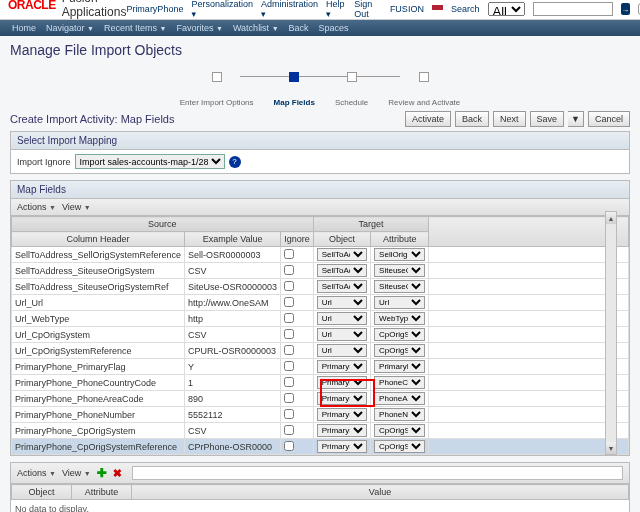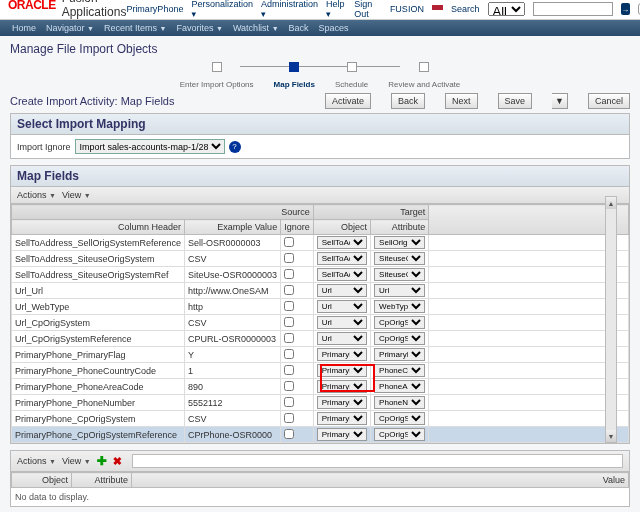--- a/index.html
+++ b/index.html
@@ -12,44 +12,44 @@
 .brand-right a{color:#036;text-decoration:none}
 .flag{width:14px;height:9px;background:linear-gradient(to bottom,#b22234 0%,#b22234 50%,#fff 50%);display:inline-block}
 .search-sel{font-size:13px;height:14px;width:40px}
 .search-inp{font-size:9px;height:14px;width:80px;border:1px solid #999}
 .arrow{width:12px;height:12px;background:#036;color:#fff;display:inline-flex;align-items:center;justify-content:center;font-size:8px;border-radius:2px}
 .chat{width:16px;height:12px;background:#fff;border:1px solid #999;border-radius:3px;position:relative}
 .nav{height:16px;background:linear-gradient(#4a6a8a,#2a4a6a);display:flex;align-items:center;padding:0 8px;gap:2px}
 .nav a{color:#cde;font-size:9px;text-decoration:none;padding:0 4px}
 .dd{color:#cde;font-size:7px}
 .main{padding:6px 10px;background:#f4f6f8;height:476px}
-.page-title{color:#336;font-size:12px;font-weight:normal;margin-bottom:6px}
+.page-title{color:#336;font-size:14px;font-weight:normal;margin-bottom:14px}
 .wizard{display:flex;justify-content:center;gap:20px;margin-bottom:4px;position:relative}
 .wizard::before{content:"";position:absolute;top:4px;left:230px;right:230px;height:1px;background:#999}
-.wstep{display:flex;flex-direction:column;align-items:center;gap:8px;position:relative;z-index:1}
+.wstep{display:flex;flex-direction:column;align-items:center;gap:16px;position:relative;z-index:1}
 .wbox{width:10px;height:10px;background:#fff;border:1px solid #999}
 .wbox.active{background:#039;border-color:#039}
 .wlabel{font-size:8px;color:#666}
 .wlabel.active{color:#036;font-weight:bold}
 .subhdr{display:flex;justify-content:space-between;align-items:center;margin-bottom:4px}
 .subtitle{color:#336;font-size:11px}
-.btns{display:flex;gap:20px}
+.btns{display:flex;gap:4px}
 .btn{font-size:9px;padding:2px 6px;background:linear-gradient(#fefefe,#e0e0e0);border:1px solid #999;cursor:pointer;color:#333}
 .btn.sp{border-left:none;padding:2px 3px}
 .panel{border:1px solid #bbb;background:#fff;margin-bottom:6px}
-.panel-hdr{background:linear-gradient(#e8eef4,#d8e0e8);padding:3px 6px;font-size:12px;color:#336;font-weight:bold;border-bottom:1px solid #bbb}
+.panel-hdr{background:linear-gradient(#e8eef4,#d8e0e8);padding:3px 6px;font-size:10px;color:#336;font-weight:normal;border-bottom:1px solid #bbb}
 .panel-body{padding:4px 6px}
 .row{display:flex;align-items:center;gap:4px;font-size:9px}
 .lbl{color:#333}
 .sel{font-size:9px;height:15px;border:1px solid #7a9}
 .help{width:12px;height:12px;border-radius:50%;background:#039;color:#fff;display:inline-flex;align-items:center;justify-content:center;font-size:8px}
 .toolbar{display:flex;gap:6px;padding:3px 6px;background:linear-gradient(#f0f0f0,#e0e0e0);border-bottom:1px solid #bbb;font-size:9px;align-items:center}
 .toolbar a{color:#333;text-decoration:none}
 table{width:100%;border-collapse:collapse;font-size:9px}
-th{background:linear-gradient(#eee,#ddd);border:1px solid #bbb;padding:2px 3px;font-weight:normal;color:#333;text-align:right}
+th{background:linear-gradient(#eee,#ddd);border:1px solid #bbb;padding:2px 3px;font-weight:normal;color:#333;text-align:center}
 th.grp{background:linear-gradient(#e4e4e4,#d4d4d4)}
 td{border:1px solid #ddd;padding:1px 3px;color:#333;background:#fff;height:14px;white-space:nowrap;overflow:hidden}
 tr.selrow td{background:#c8d8e8}
 .tsel{width:100%;font-size:8px;height:13px;border:1px solid #999}
 .chk{width:10px;height:10px}
 .hl{border:2px solid #e00;position:absolute}
 .scroll{position:absolute;right:12px;width:12px;background:#e8e8e8;border:1px solid #bbb}
 .scroll-btn{height:12px;background:linear-gradient(#f0f0f0,#d0d0d0);display:flex;align-items:center;justify-content:center;font-size:7px;color:#555}
 .plus{color:#090;font-weight:bold;font-size:12px}
 .x{color:#c00;font-weight:bold;font-size:11px}

